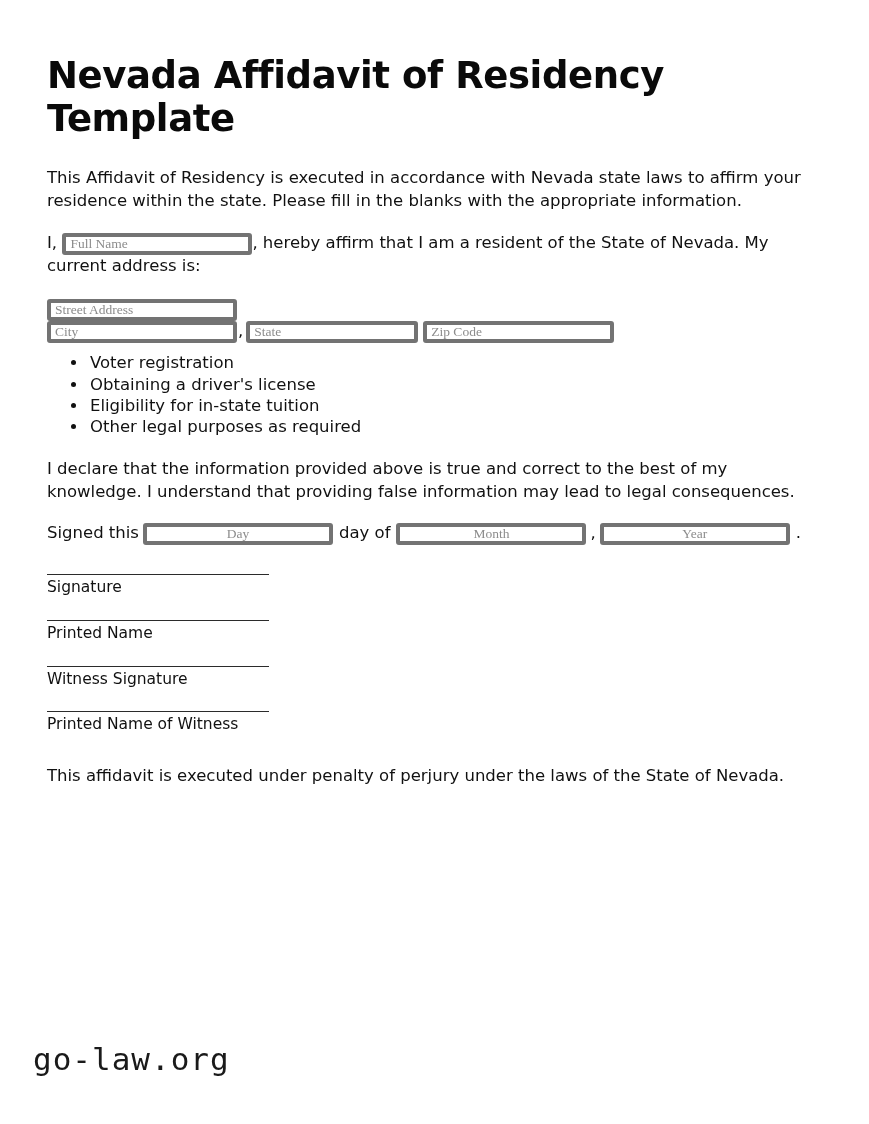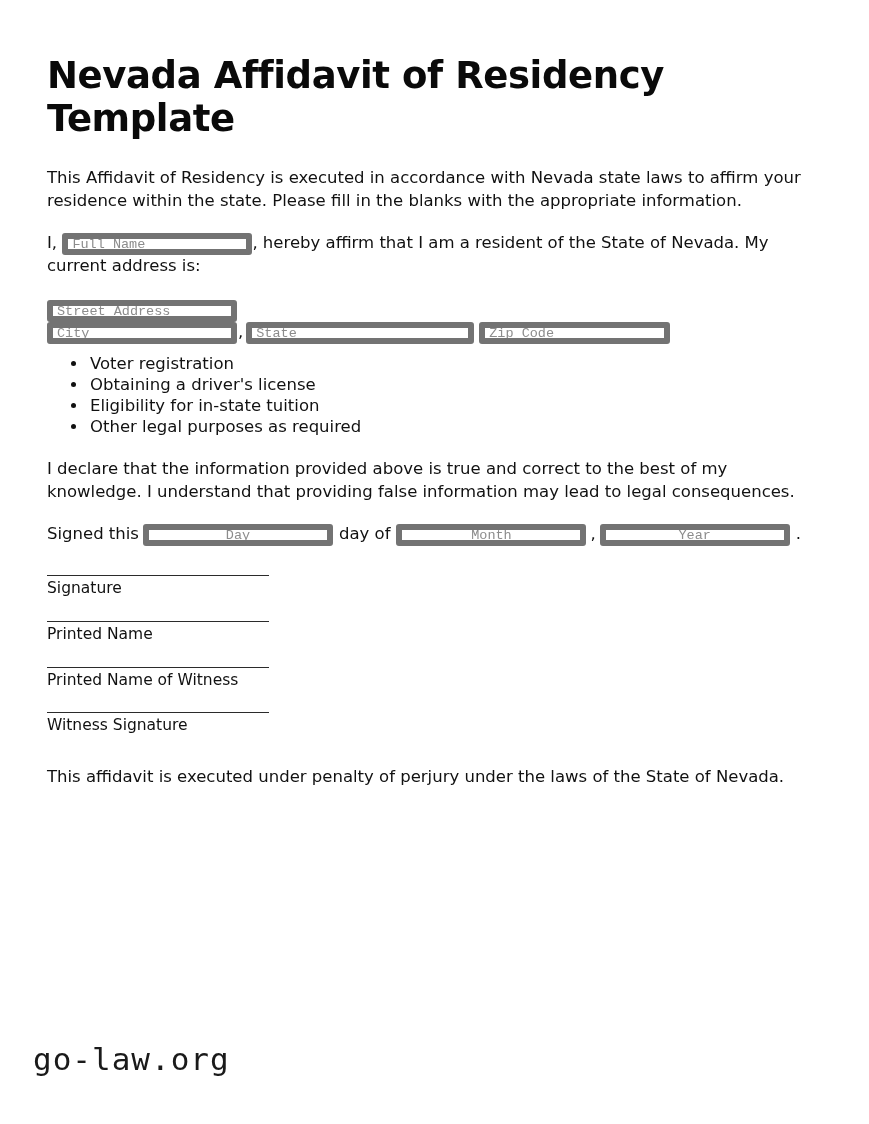--- a/index.html
+++ b/index.html
@@ -59,24 +59,24 @@
 
   .clause-affirm {
     padding-top: 19px;
   }
 
   .fld {
     display: inline-block;
     vertical-align: baseline;
     box-sizing: border-box;
     height: 22px;
-    border: 6px solid #737373;
+    border: 4px solid #737373;
     border-radius: 3px;
     background: #ffffff;
-    font-family: Liberation Mono, monospace;
+    font-family: Liberation Serif, serif;
     font-size: 13.5px;
     color: #8c8c8c;
     line-height: 20px;
     padding: 0 4px;
     overflow: hidden;
     white-space: nowrap;
   }
   .fld::placeholder { color: #8c8c8c; opacity: 1; }
 
   .w190 { width: 190px; }
@@ -90,21 +90,21 @@
     white-space: nowrap;
   }
   .addr-row2 {
     margin-top: 0px;
   }
   .comma-sep {
     font-size: 16.5px;
     color: #111111;
     padding: 0 3px 0 1px;
   }
-  .state-fld { width: 228px; }
+  .state-fld { width: 172px; }
   .zip-fld { width: 191px; margin-left: 5px; }
 
   .purpose-line {
     padding-top: 25px;
   }
 
   ul.purpose-list {
     margin: 0;
     padding: 9px 0 0 41px;
     list-style-type: disc;
@@ -200,25 +200,25 @@
     <div class="sig-item">
       <div class="sig-rule"></div>
       <div class="sig-label">Signature</div>
     </div>
     <div class="sig-item">
       <div class="sig-rule"></div>
       <div class="sig-label">Printed Name</div>
     </div>
     <div class="sig-item">
       <div class="sig-rule"></div>
+      <div class="sig-label">Witness Signature</div>
+    </div>
+    <div class="sig-item">
+      <div class="sig-rule"></div>
       <div class="sig-label">Printed Name of Witness</div>
     </div>
-    <div class="sig-item">
-      <div class="sig-rule"></div>
-      <div class="sig-label">Witness Signature</div>
-    </div>
   </div>
 
   <p class="closing">This affidavit is executed under penalty of perjury under the laws of the State of Nevada.</p>
 
 </div>
 
 <div class="watermark">go-law.org</div>
 
 </body></html>

